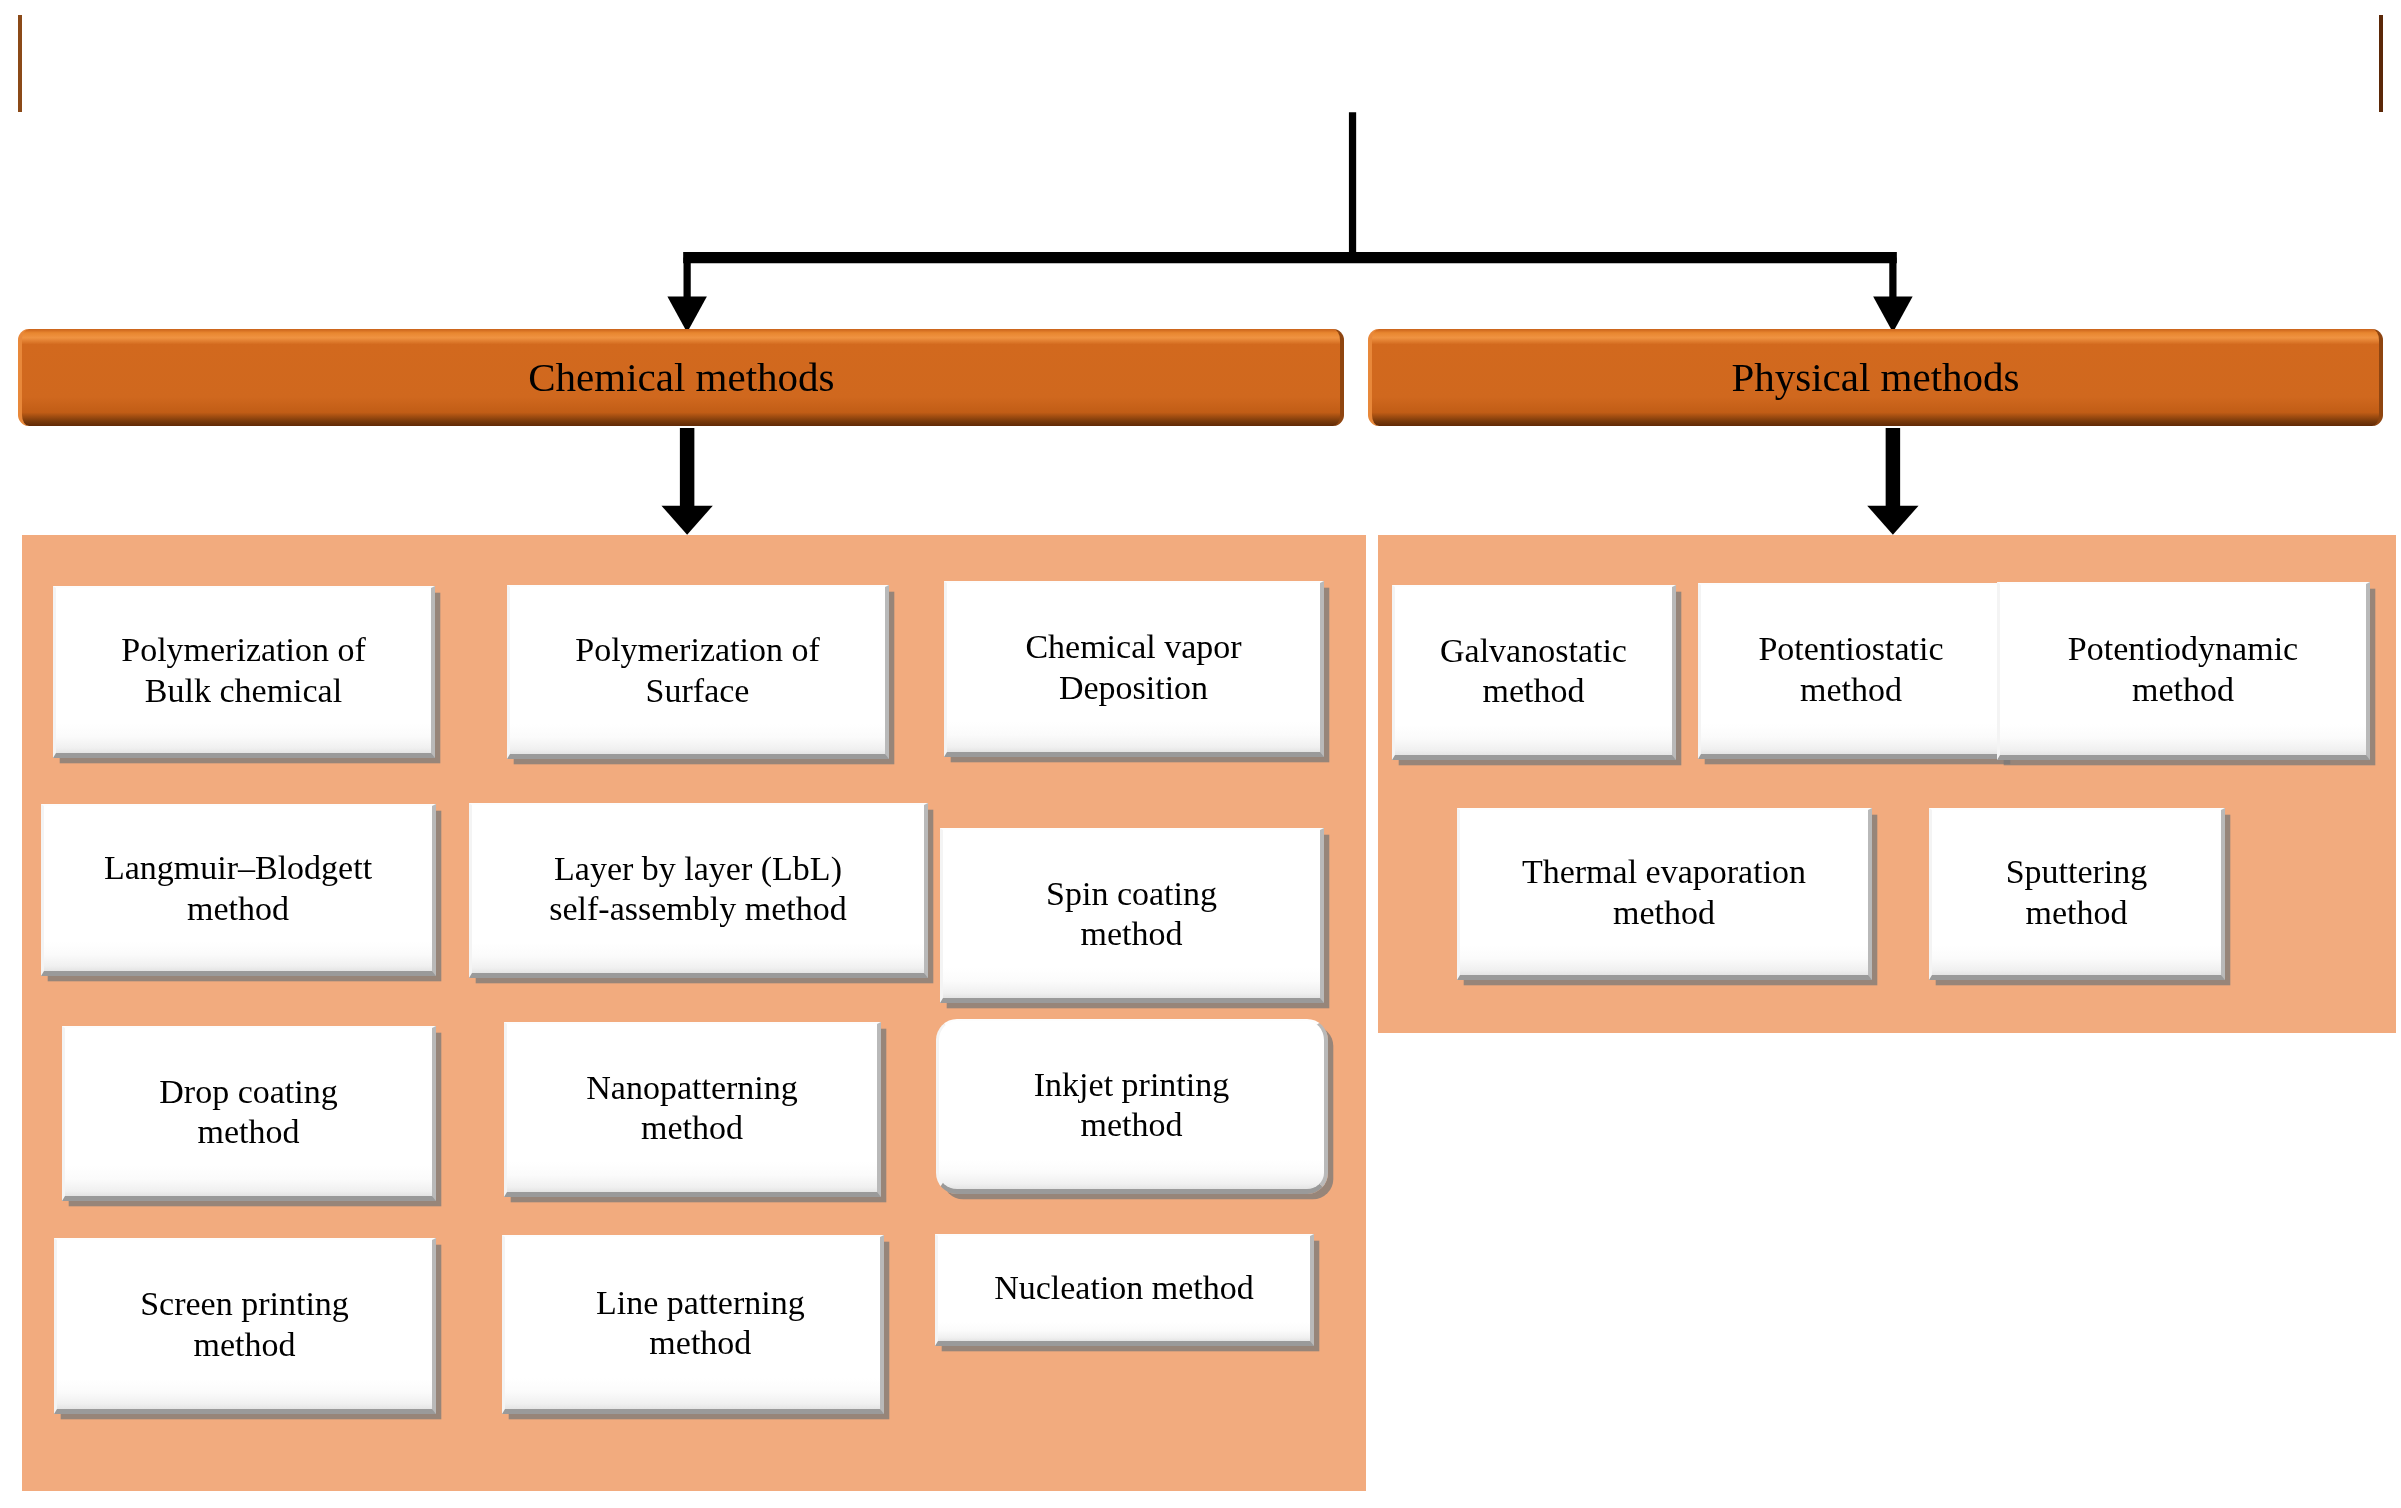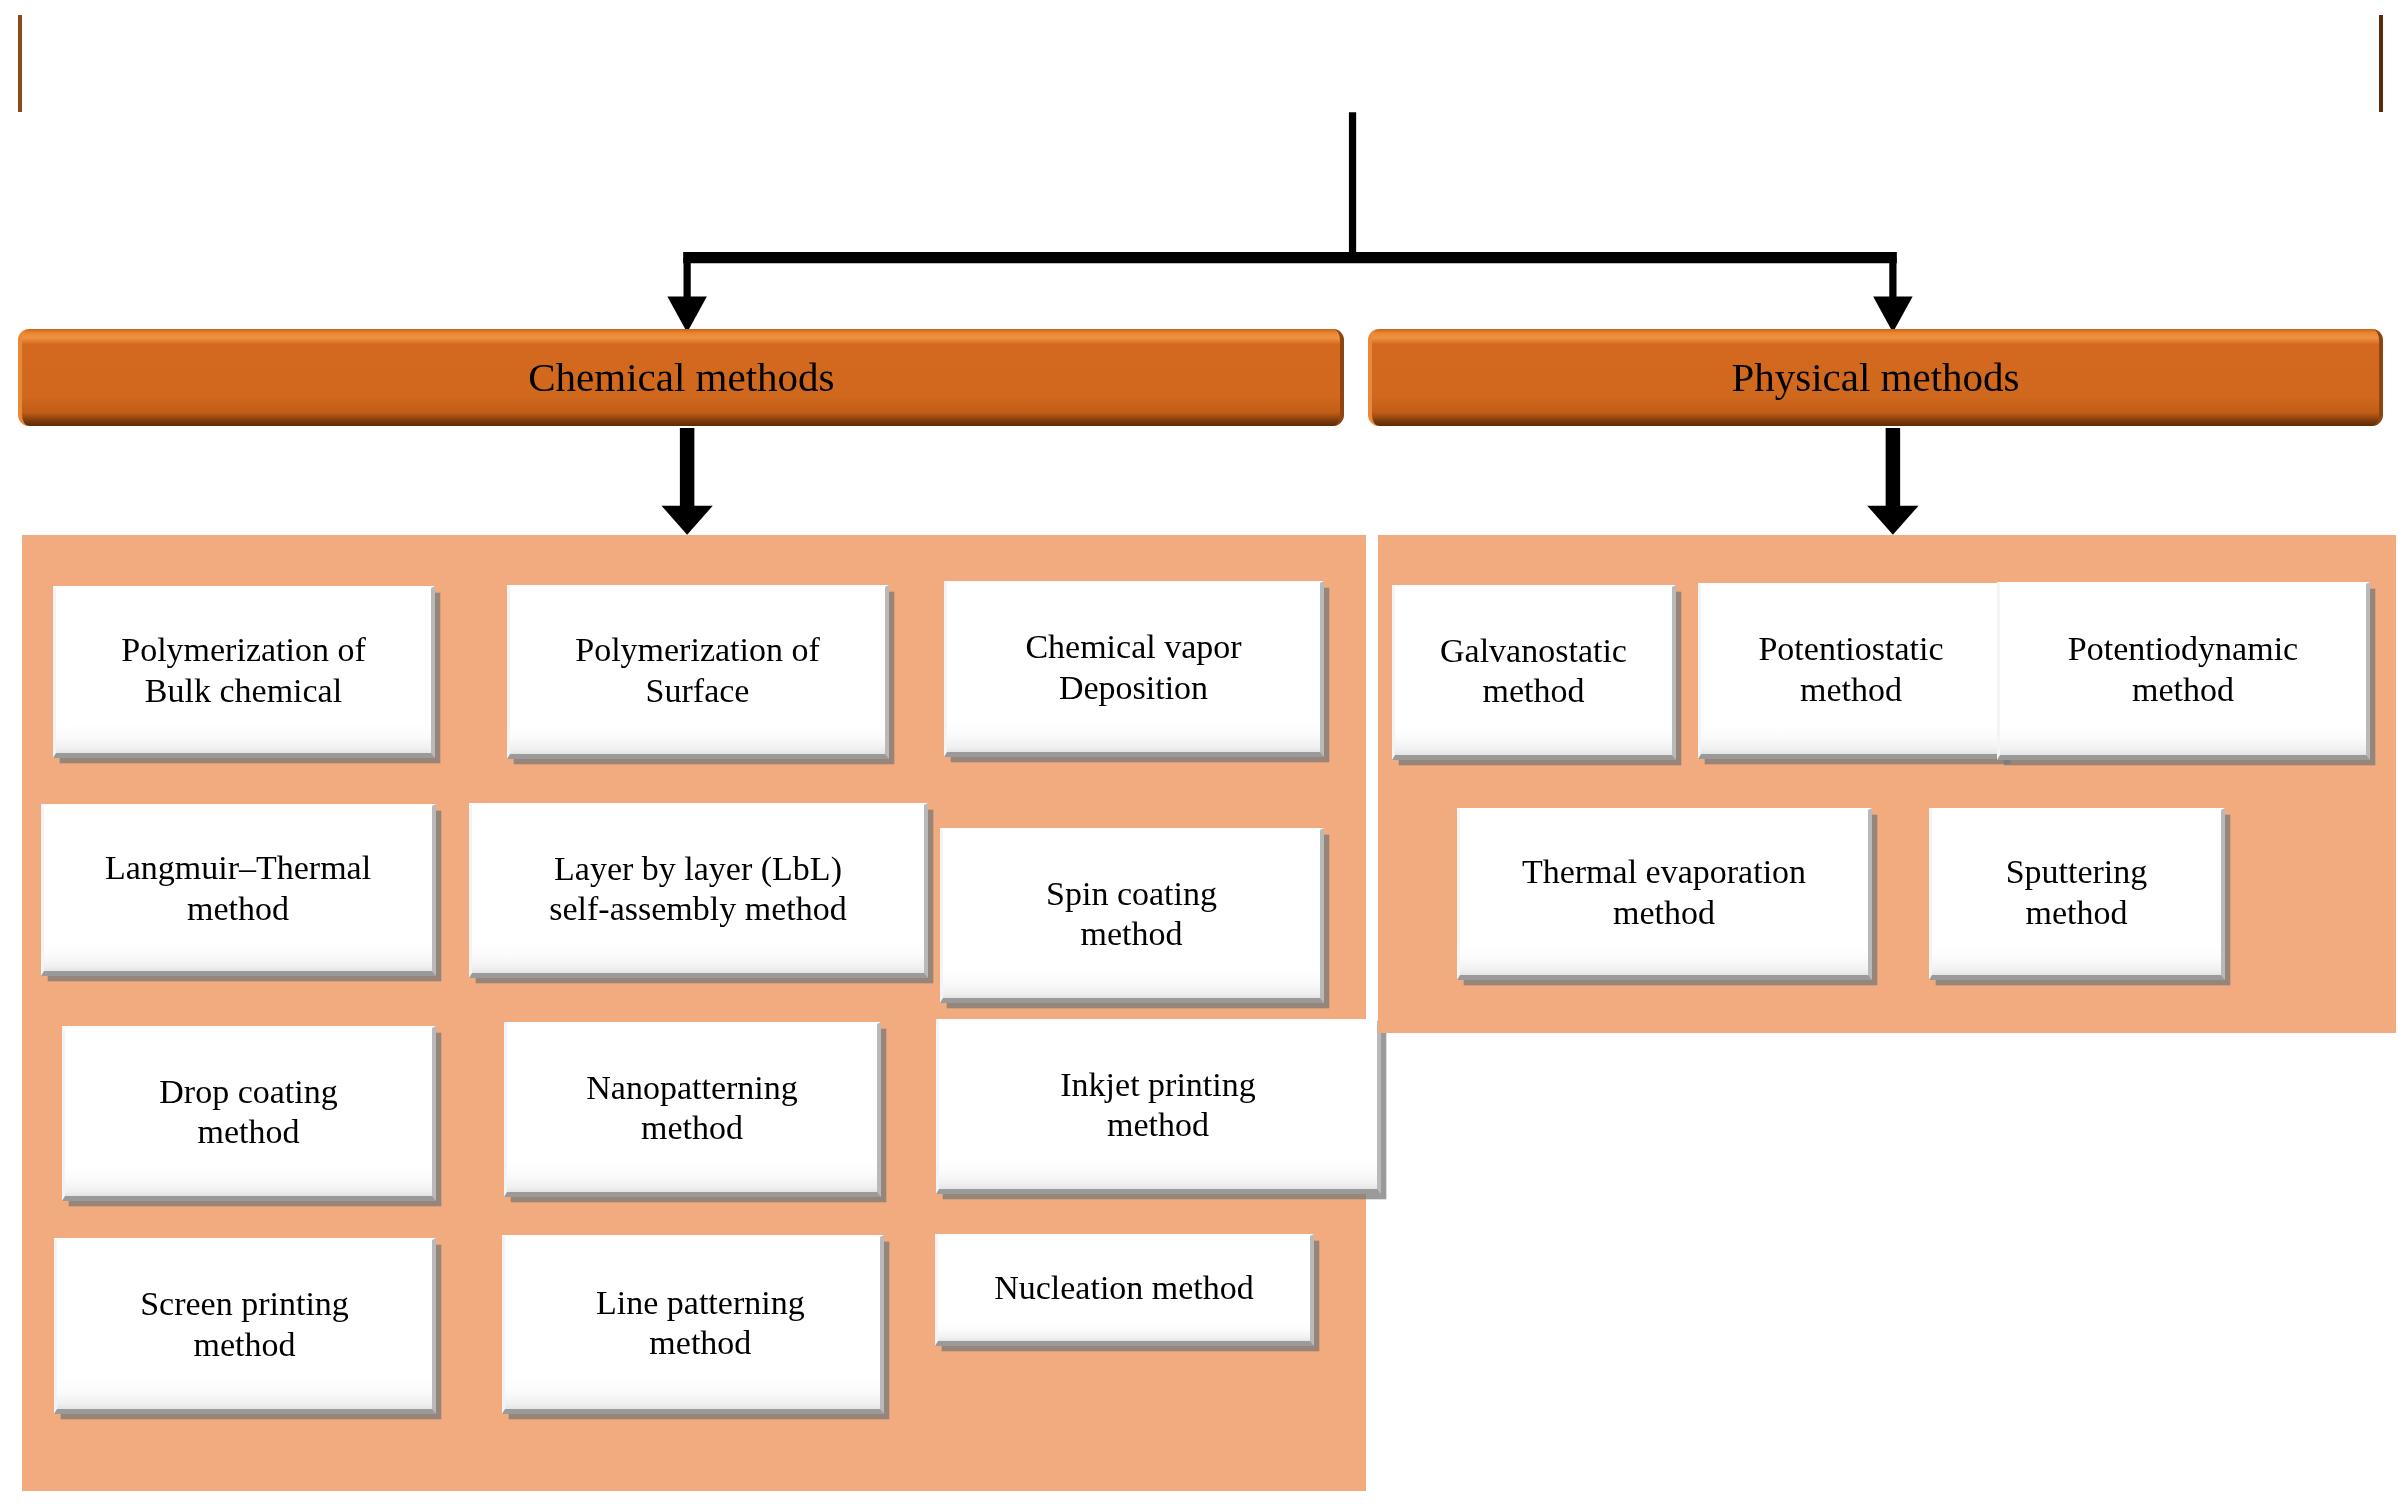--- a/index.html
+++ b/index.html
@@ -169,41 +169,41 @@
 <div class="method-box" style="left:507px; top:585px; width:382px; height:174px;">
   <span class="mb-text">Polymerization of
 Surface</span>
 </div>
 <div class="method-box" style="left:944px; top:581px; width:380px; height:176px;">
   <span class="mb-text">Chemical vapor
 Deposition</span>
 </div>
 
 <div class="method-box" style="left:41px;  top:804px; width:395px; height:172px;">
-  <span class="mb-text">Langmuir–Thermal
+  <span class="mb-text">Langmuir–Blodgett
 method</span>
 </div>
 <div class="method-box" style="left:469px; top:803px; width:459px; height:175px;">
   <span class="mb-text">Layer by layer (LbL)
 self-assembly method</span>
 </div>
 <div class="method-box" style="left:940px; top:802px; width:384px; height:175px;margin-top:26px;">
   <span class="mb-text">Spin coating
 method</span>
 </div>
 
 <div class="method-box" style="left:62px;  top:1026px; width:374px; height:175px;">
   <span class="mb-text">Drop coating
 method</span>
 </div>
 <div class="method-box" style="left:504px; top:1022px; width:377px; height:175px;">
   <span class="mb-text">Nanopatterning
 method</span>
 </div>
-<div class="method-box" style="left:936px; top:1019px; width:445px; height:175px;">
+<div class="method-box" style="left:936px; top:1019px; width:392px; height:175px;border-radius:21px;">
   <span class="mb-text">Inkjet printing
 method</span>
 </div>
 
 <div class="method-box" style="left:54px;  top:1238px; width:382px; height:176px;">
   <span class="mb-text">Screen printing
 method</span>
 </div>
 <div class="method-box" style="left:502px; top:1235px; width:382px; height:179px;padding-left:21px;">
   <span class="mb-text">Line patterning

